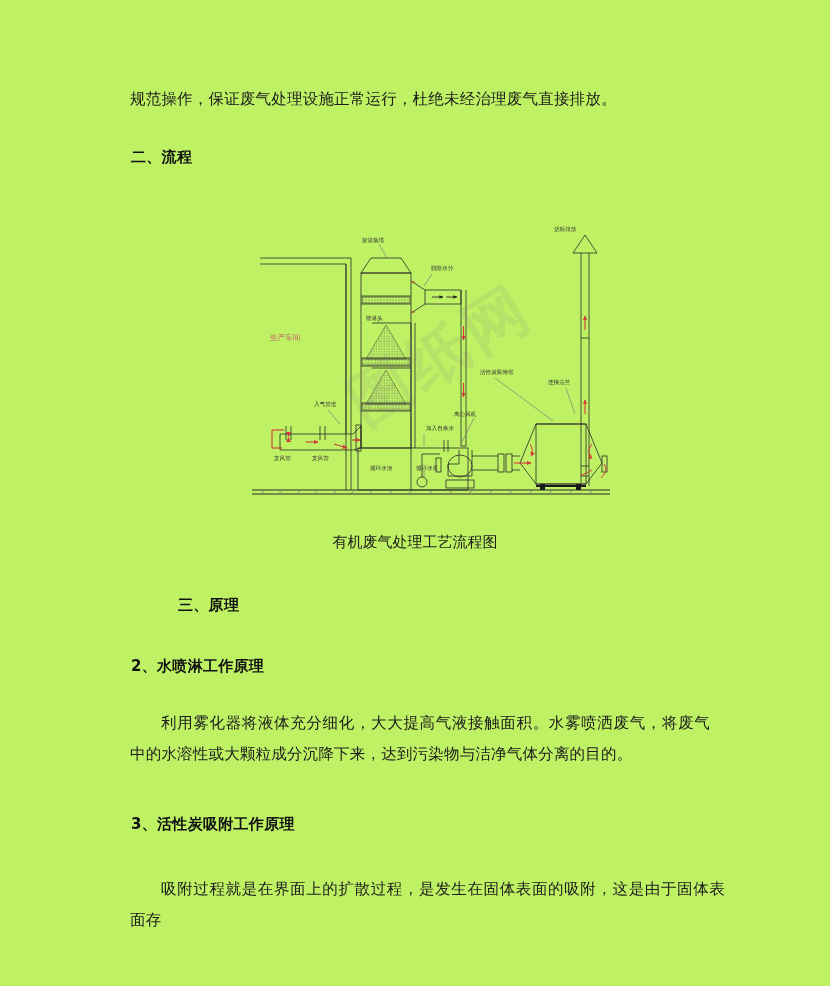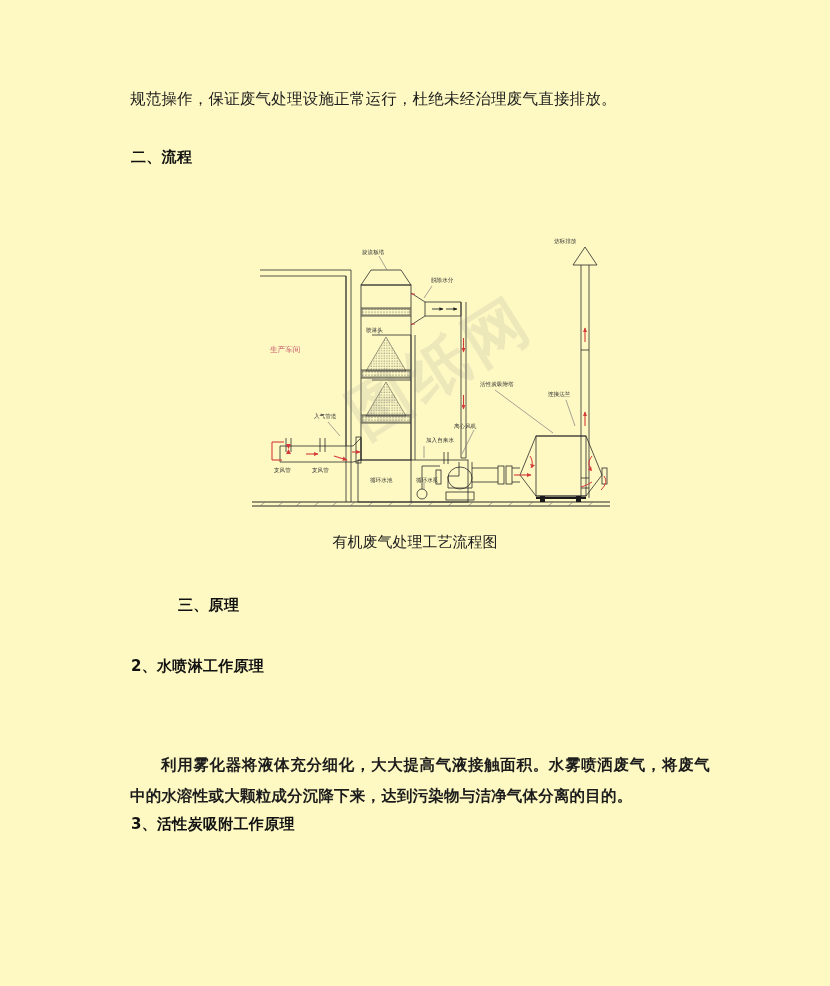--- a/index.html
+++ b/index.html
@@ -8,21 +8,21 @@
     background: #ffffff;
   }
   body {
     font-family: "DejaVu Sans", "Liberation Sans", sans-serif;
     color: #1a1a1a;
   }
   #page {
     position: relative;
     width: 830px;
     height: 986px;
-    background: #fef9c3;
+    background: #bef264;
     overflow: hidden;
     margin: 0 auto;
   }
   .doc-body {
     position: absolute;
     left: 0;
     top: 0;
     width: 830px;
     height: 986px;
     padding: 0;
@@ -49,21 +49,21 @@
     color: #1c1c1c;
     text-align: center;
     width: 830px;
     left: 0;
   }
 
   
   #diagram-wrap {
     position: absolute;
     left: 248px;
-    top: 230px;
+    top: 218px;
     width: 368px;
     height: 292px;
   }
   #diagram-svg {
     display: block;
     width: 368px;
     height: 292px;
   }
   .wm {
     position: absolute;
@@ -287,19 +287,20 @@
 
       <div class="wm">图纸网</div>
     </div>
 
     <div class="caption" style="top:533px;">有机废气处理工艺流程图</div>
 
     <div class="heading" style="left:131px; top:596px;margin-left:47px;">三、原理</div>
 
     <div class="heading" style="left:131px; top:657px;">2、水喷淋工作原理</div>
 
-    <div class="para" style="left:130px; top:750px; width:580px; text-indent:31px;font-weight:bold;">利用雾化器将液体充分细化，大大提高气液接触面积。水雾喷洒废气，将废气中的水溶性或大颗粒成分沉降下来，达到污染物与洁净气体分离的目的。</div>
+    <div class="para" style="left:130px; top:708px; width:580px; text-indent:31px;">利用雾化器将液体充分细化，大大提高气液接触面积。水雾喷洒废气，将废气中的水溶性或大颗粒成分沉降下来，达到污染物与洁净气体分离的目的。</div>
 
     <div class="heading" style="left:131px; top:815px;">3、活性炭吸附工作原理</div>
 
+    <div class="para" style="left:130px; top:874px; width:595px; text-indent:31px;">吸附过程就是在界面上的扩散过程，是发生在固体表面的吸附，这是由于固体表面存</div>
 
   </div>
 </div>
 
 </body></html>

